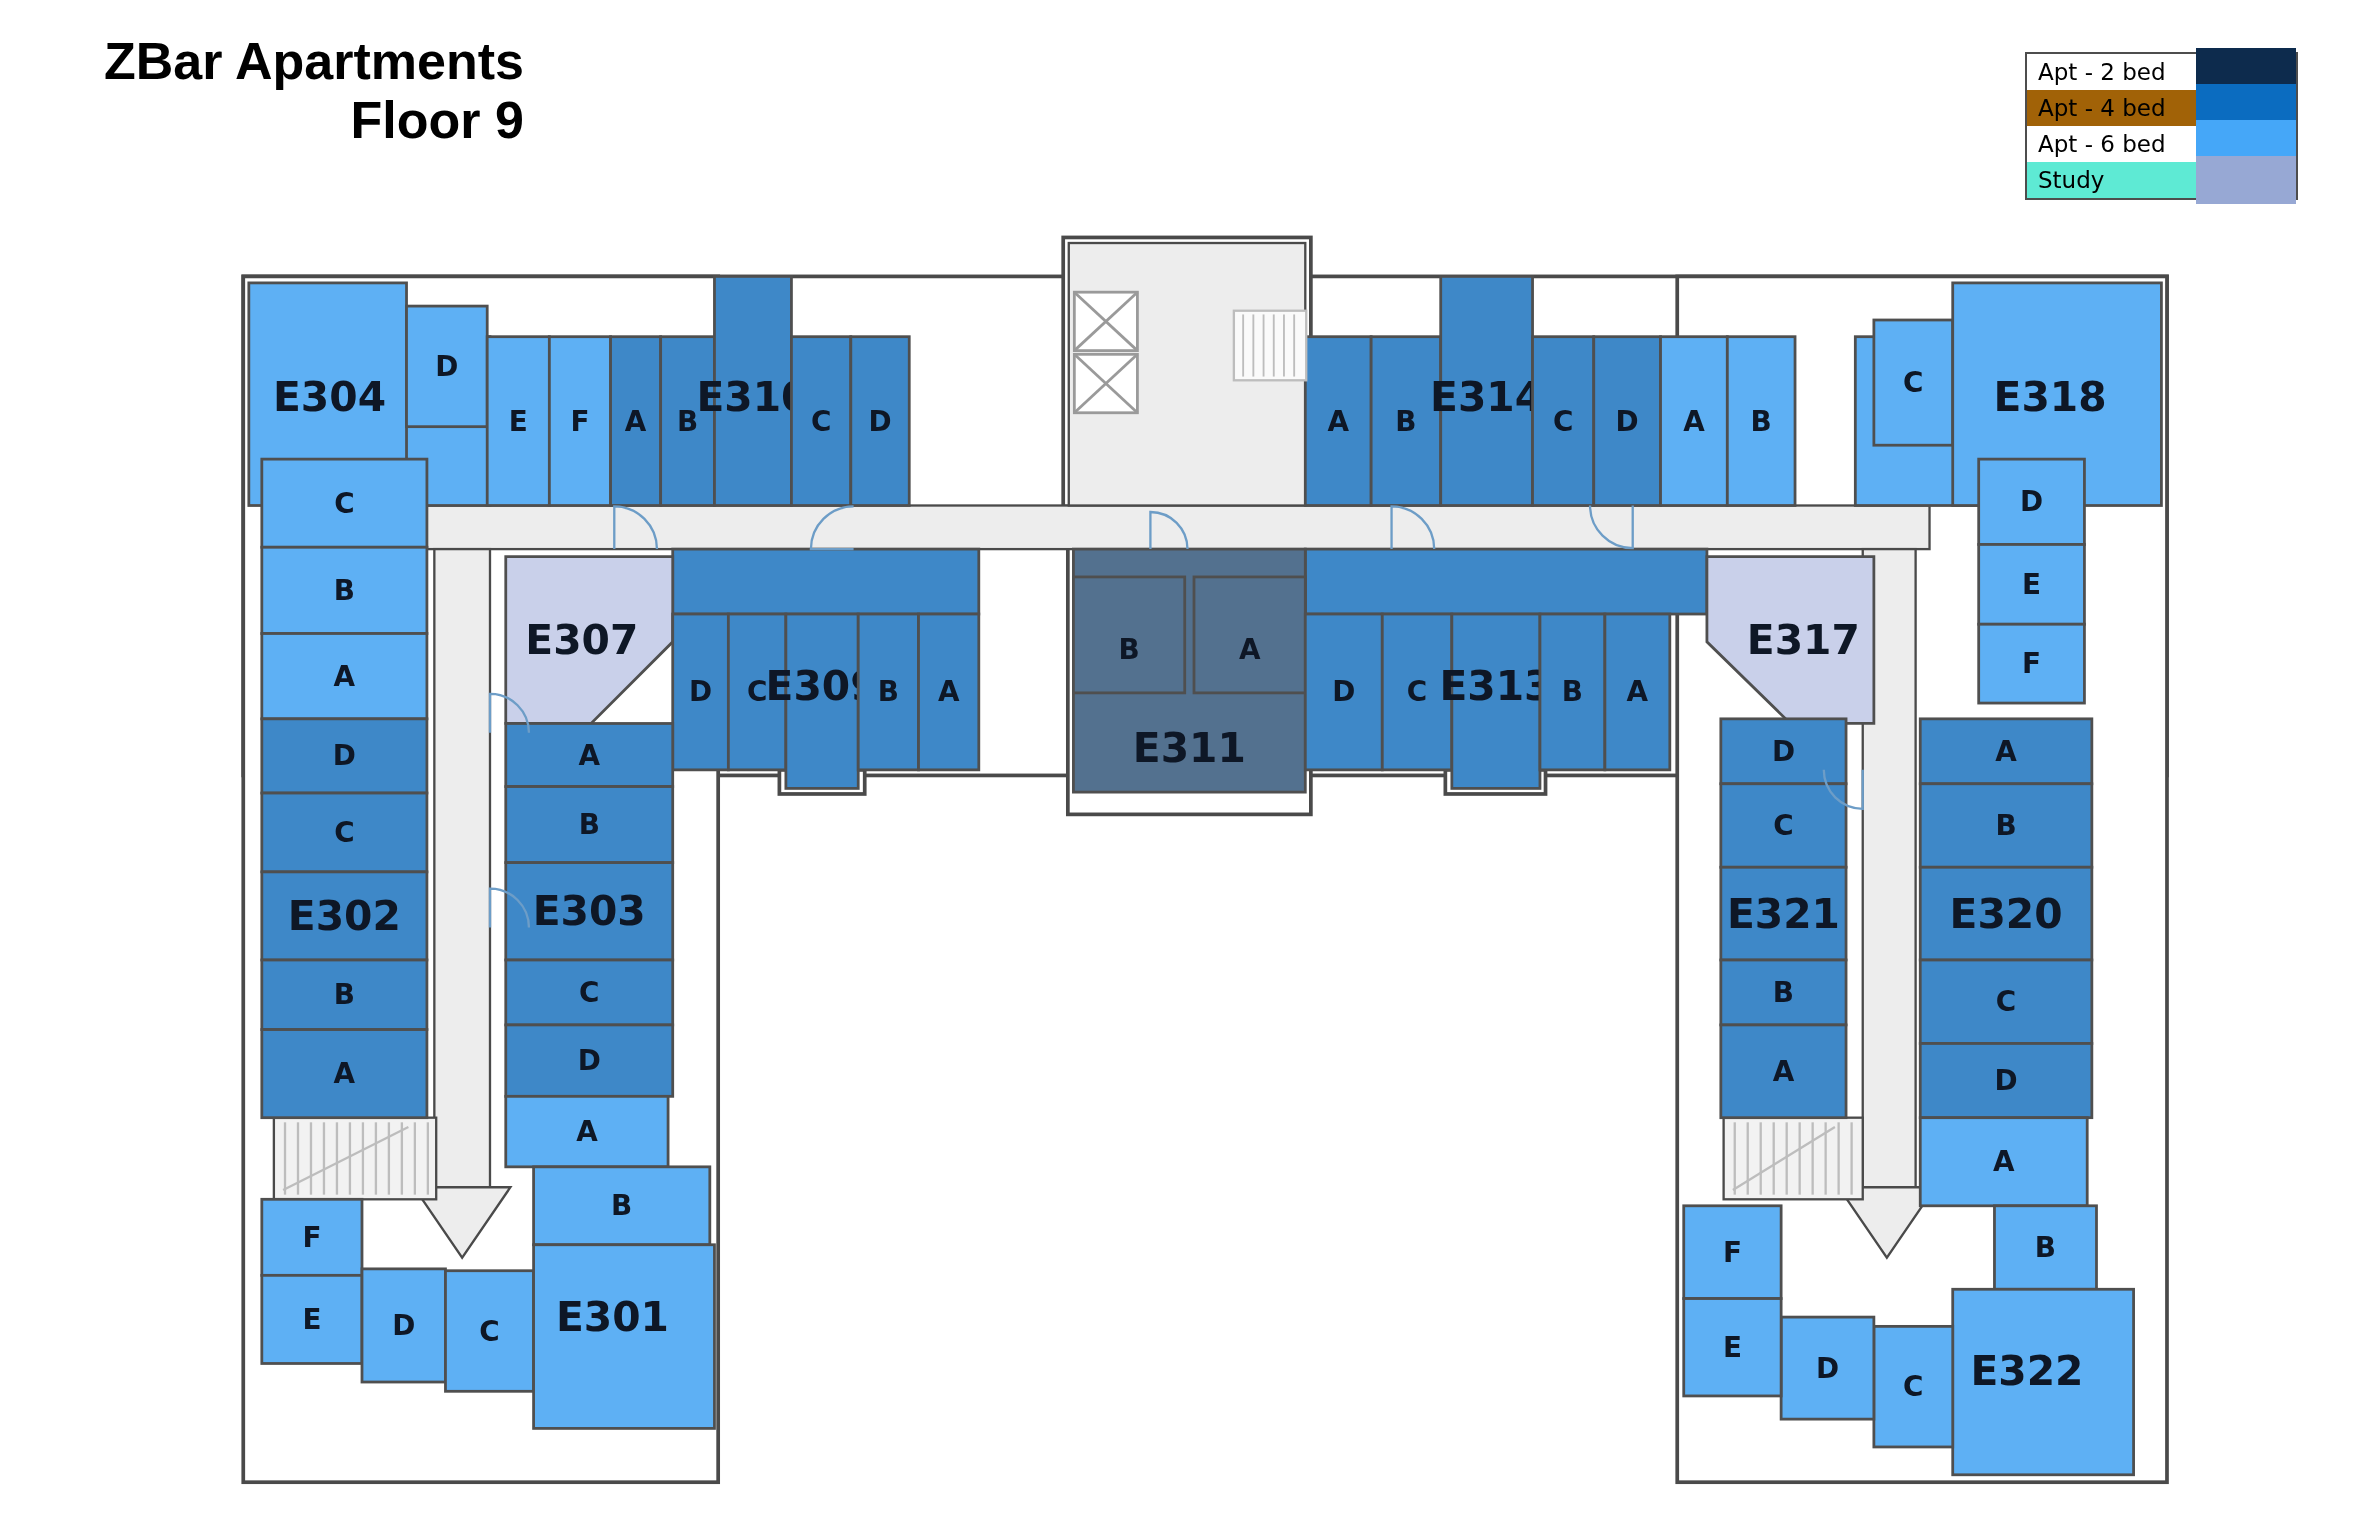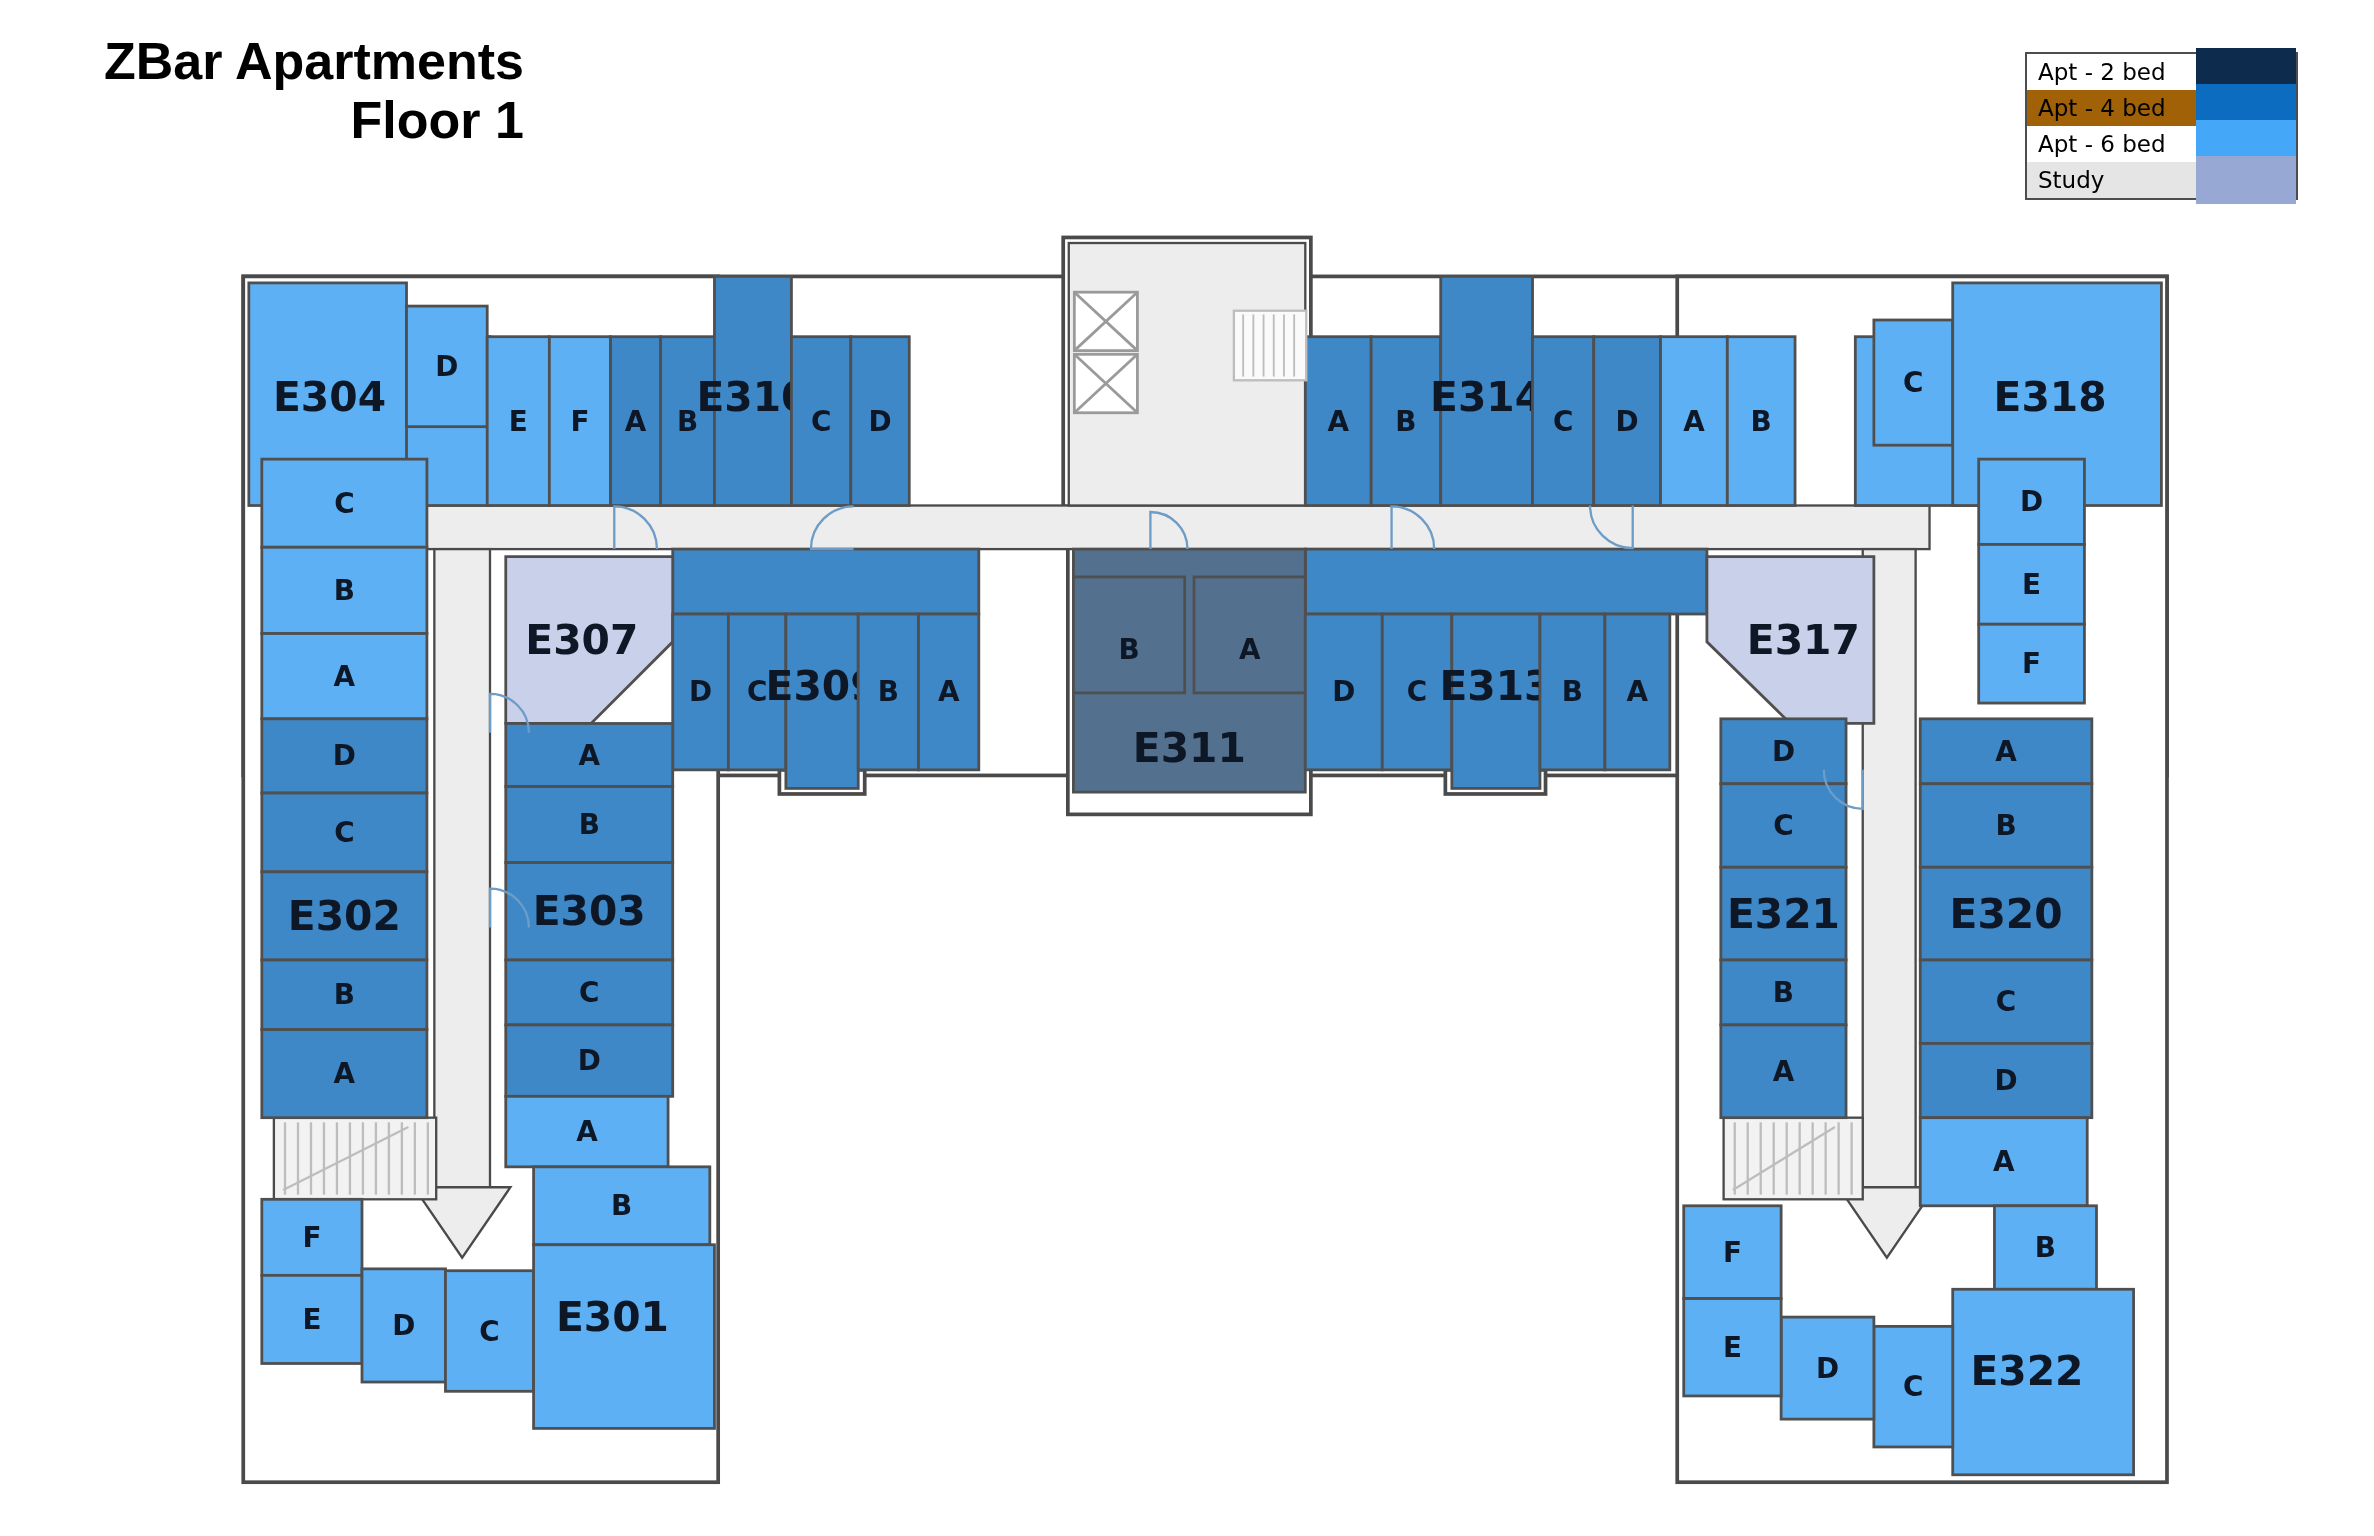--- a/index.html
+++ b/index.html
@@ -230,36 +230,36 @@
       <path d="M1500,592 L1500,546 A46,46 0 0 1 1546,592" fill="none" stroke="#6d9dc7" stroke-width="2.5"></path>
       <path d="M1760,545 L1760,591 A46,46 0 0 1 1714,545" fill="none" stroke="#6d9dc7" stroke-width="2.5"></path>
       <path d="M528,790 L528,748 A42,42 0 0 1 570,790" fill="none" stroke="#6d9dc7" stroke-width="2.5"></path>
       <path d="M528,1000 L528,958 A42,42 0 0 1 570,1000" fill="none" stroke="#6d9dc7" stroke-width="2.5"></path>
       <path d="M2008,830 L2008,872 A42,42 0 0 1 1966,830" fill="none" stroke="#6d9dc7" stroke-width="2.5"></path>
       <path d="M1240,592 L1240,552 A40,40 0 0 1 1280,592" fill="none" stroke="#6d9dc7" stroke-width="2.5"></path>
     </svg>
 
   <div class="title-block">
     <div>ZBar Apartments</div>
-    <div>Floor 1</div>
+    <div>Floor 9</div>
   </div>
 
   <div class="legend">
       <div class="legend-row" style="background: rgb(255, 255, 255);">
         <div class="legend-label">Apt - 2 bed</div>
         <div class="legend-swatch" style="background: rgb(13, 43, 77);"></div>
       </div>
       <div class="legend-row" style="background: #a16207;">
         <div class="legend-label">Apt - 4 bed</div>
         <div class="legend-swatch" style="background: rgb(11, 108, 192);"></div>
       </div>
       <div class="legend-row" style="background: rgb(255, 255, 255); gap: 10px;">
         <div class="legend-label">Apt - 6 bed</div>
         <div class="legend-swatch" style="background: rgb(69, 167, 248);"></div>
       </div>
-      <div class="legend-row" style="background: #e5e5e5;">
+      <div class="legend-row" style="background: #5eead4;">
         <div class="legend-label">Study</div>
         <div class="legend-swatch" style="background: rgb(151, 168, 212);"></div>
       </div>
     </div>
 
 </div>
 
 
 </body></html>

